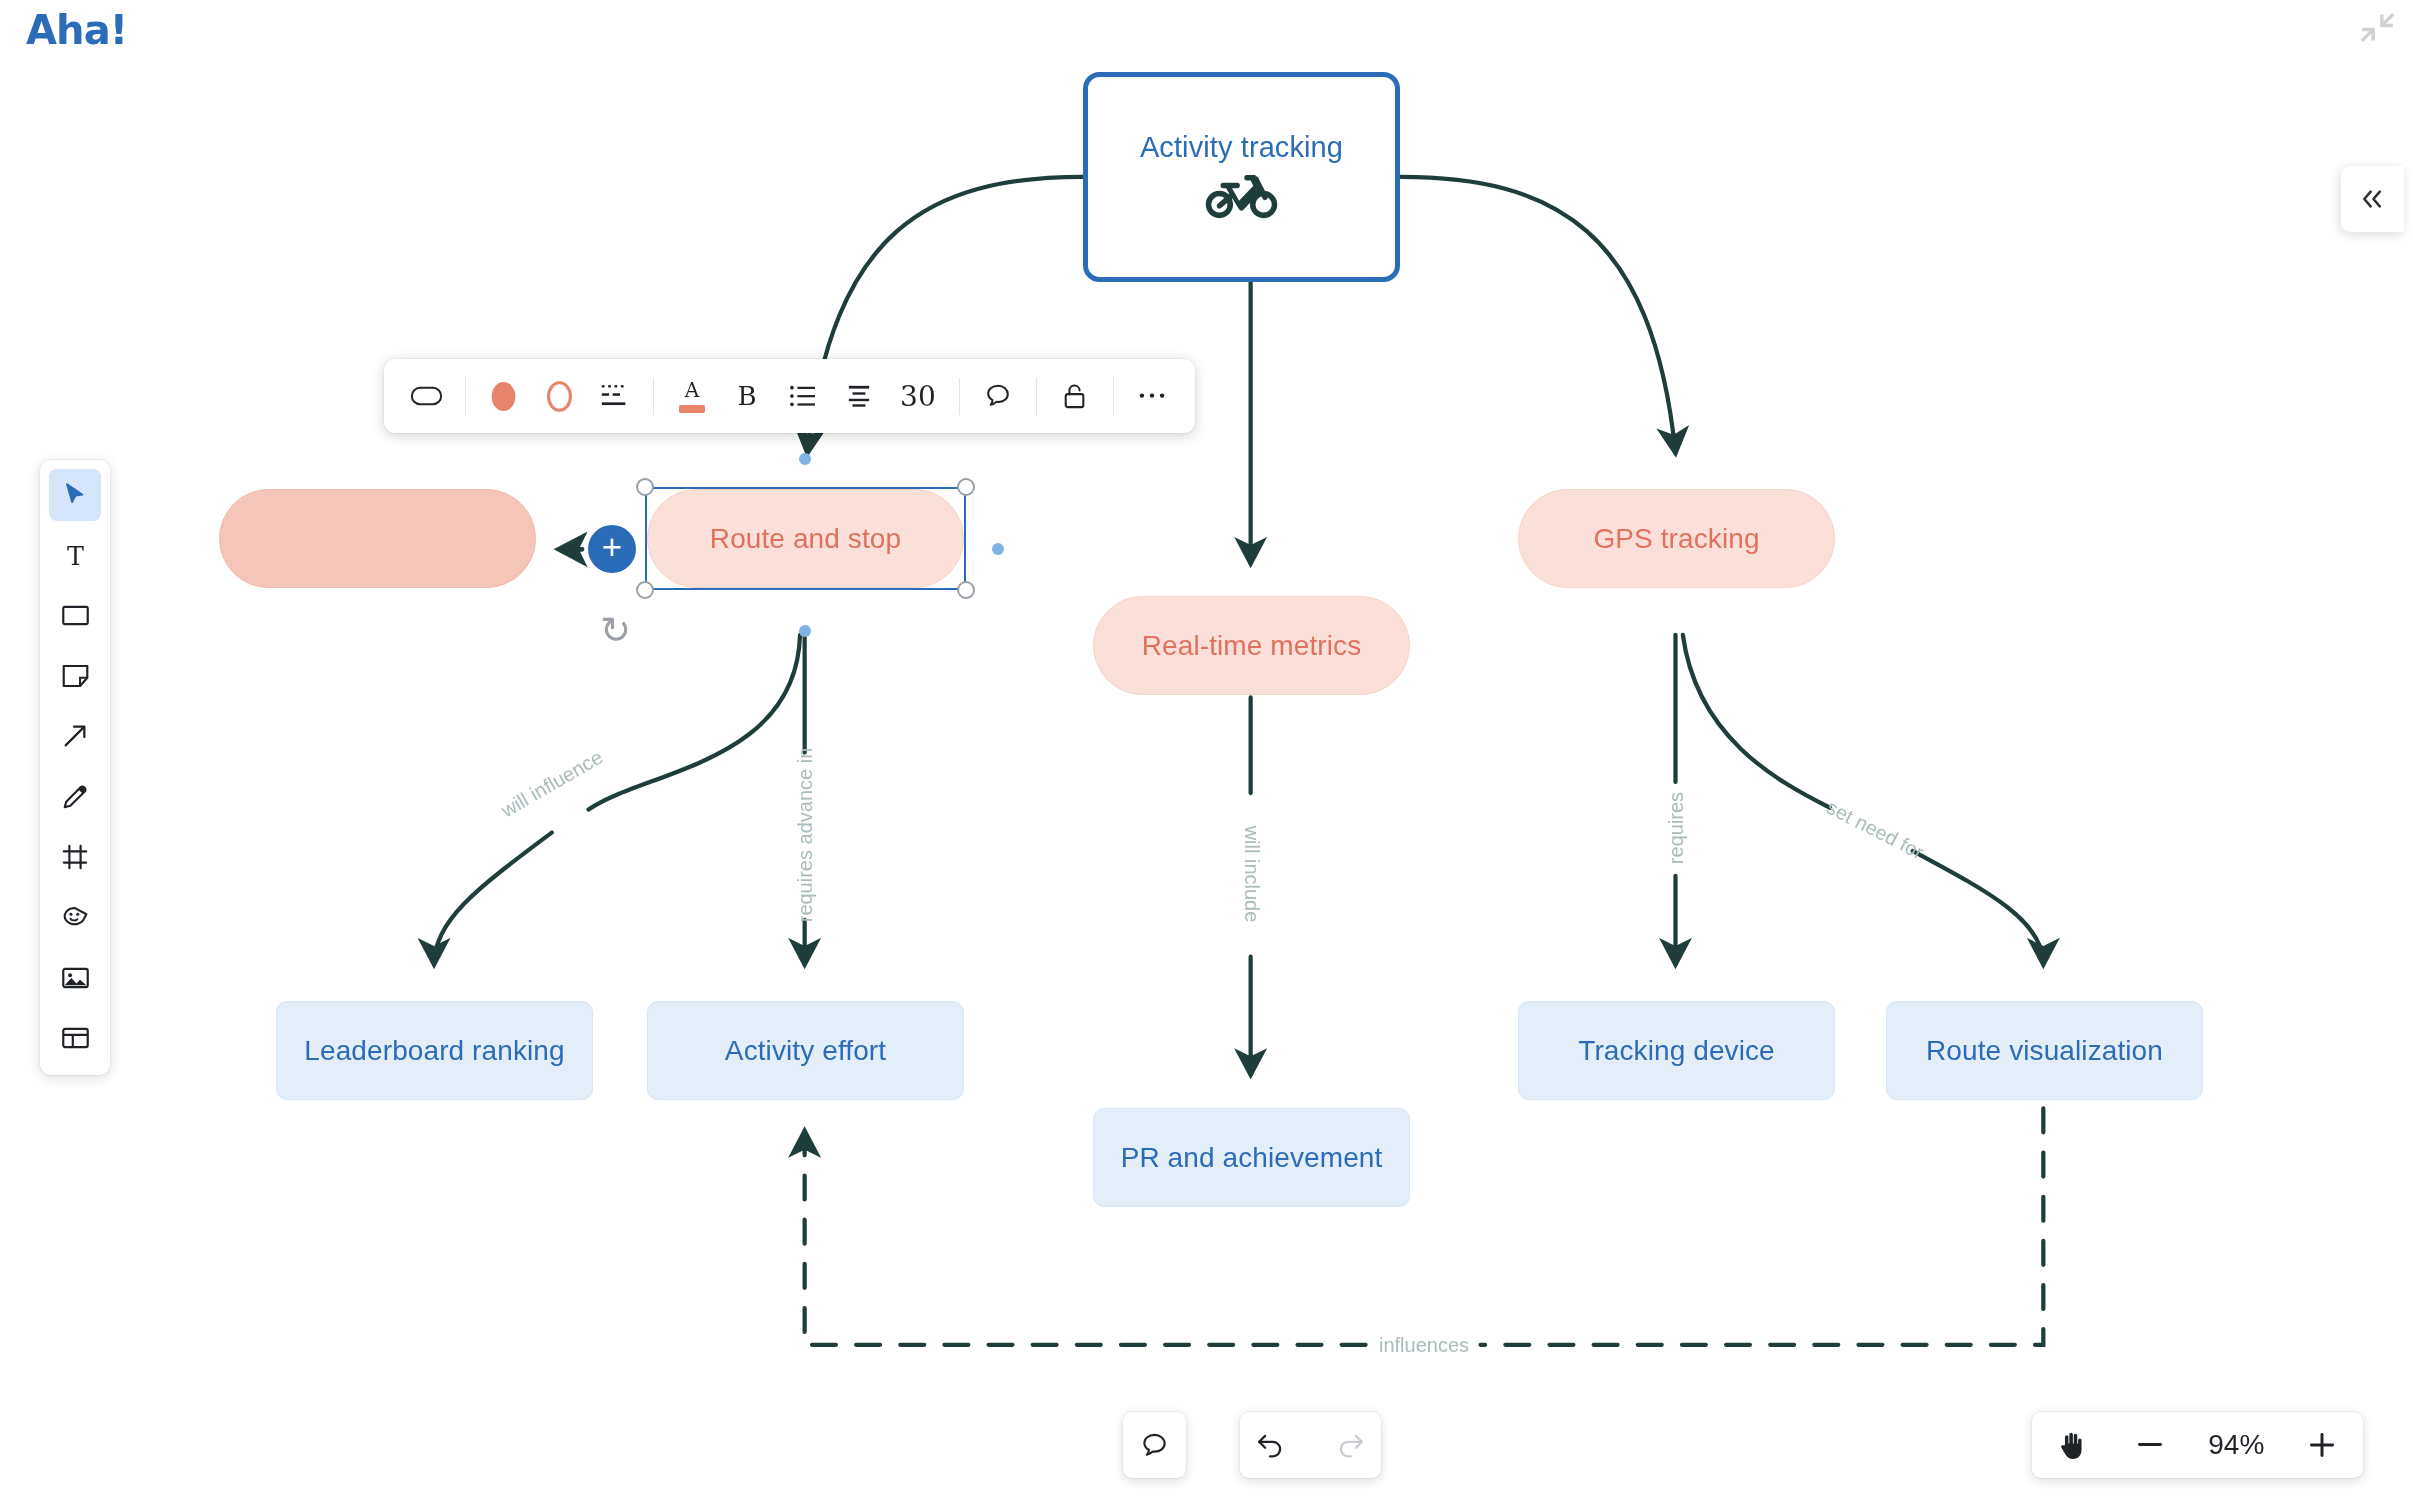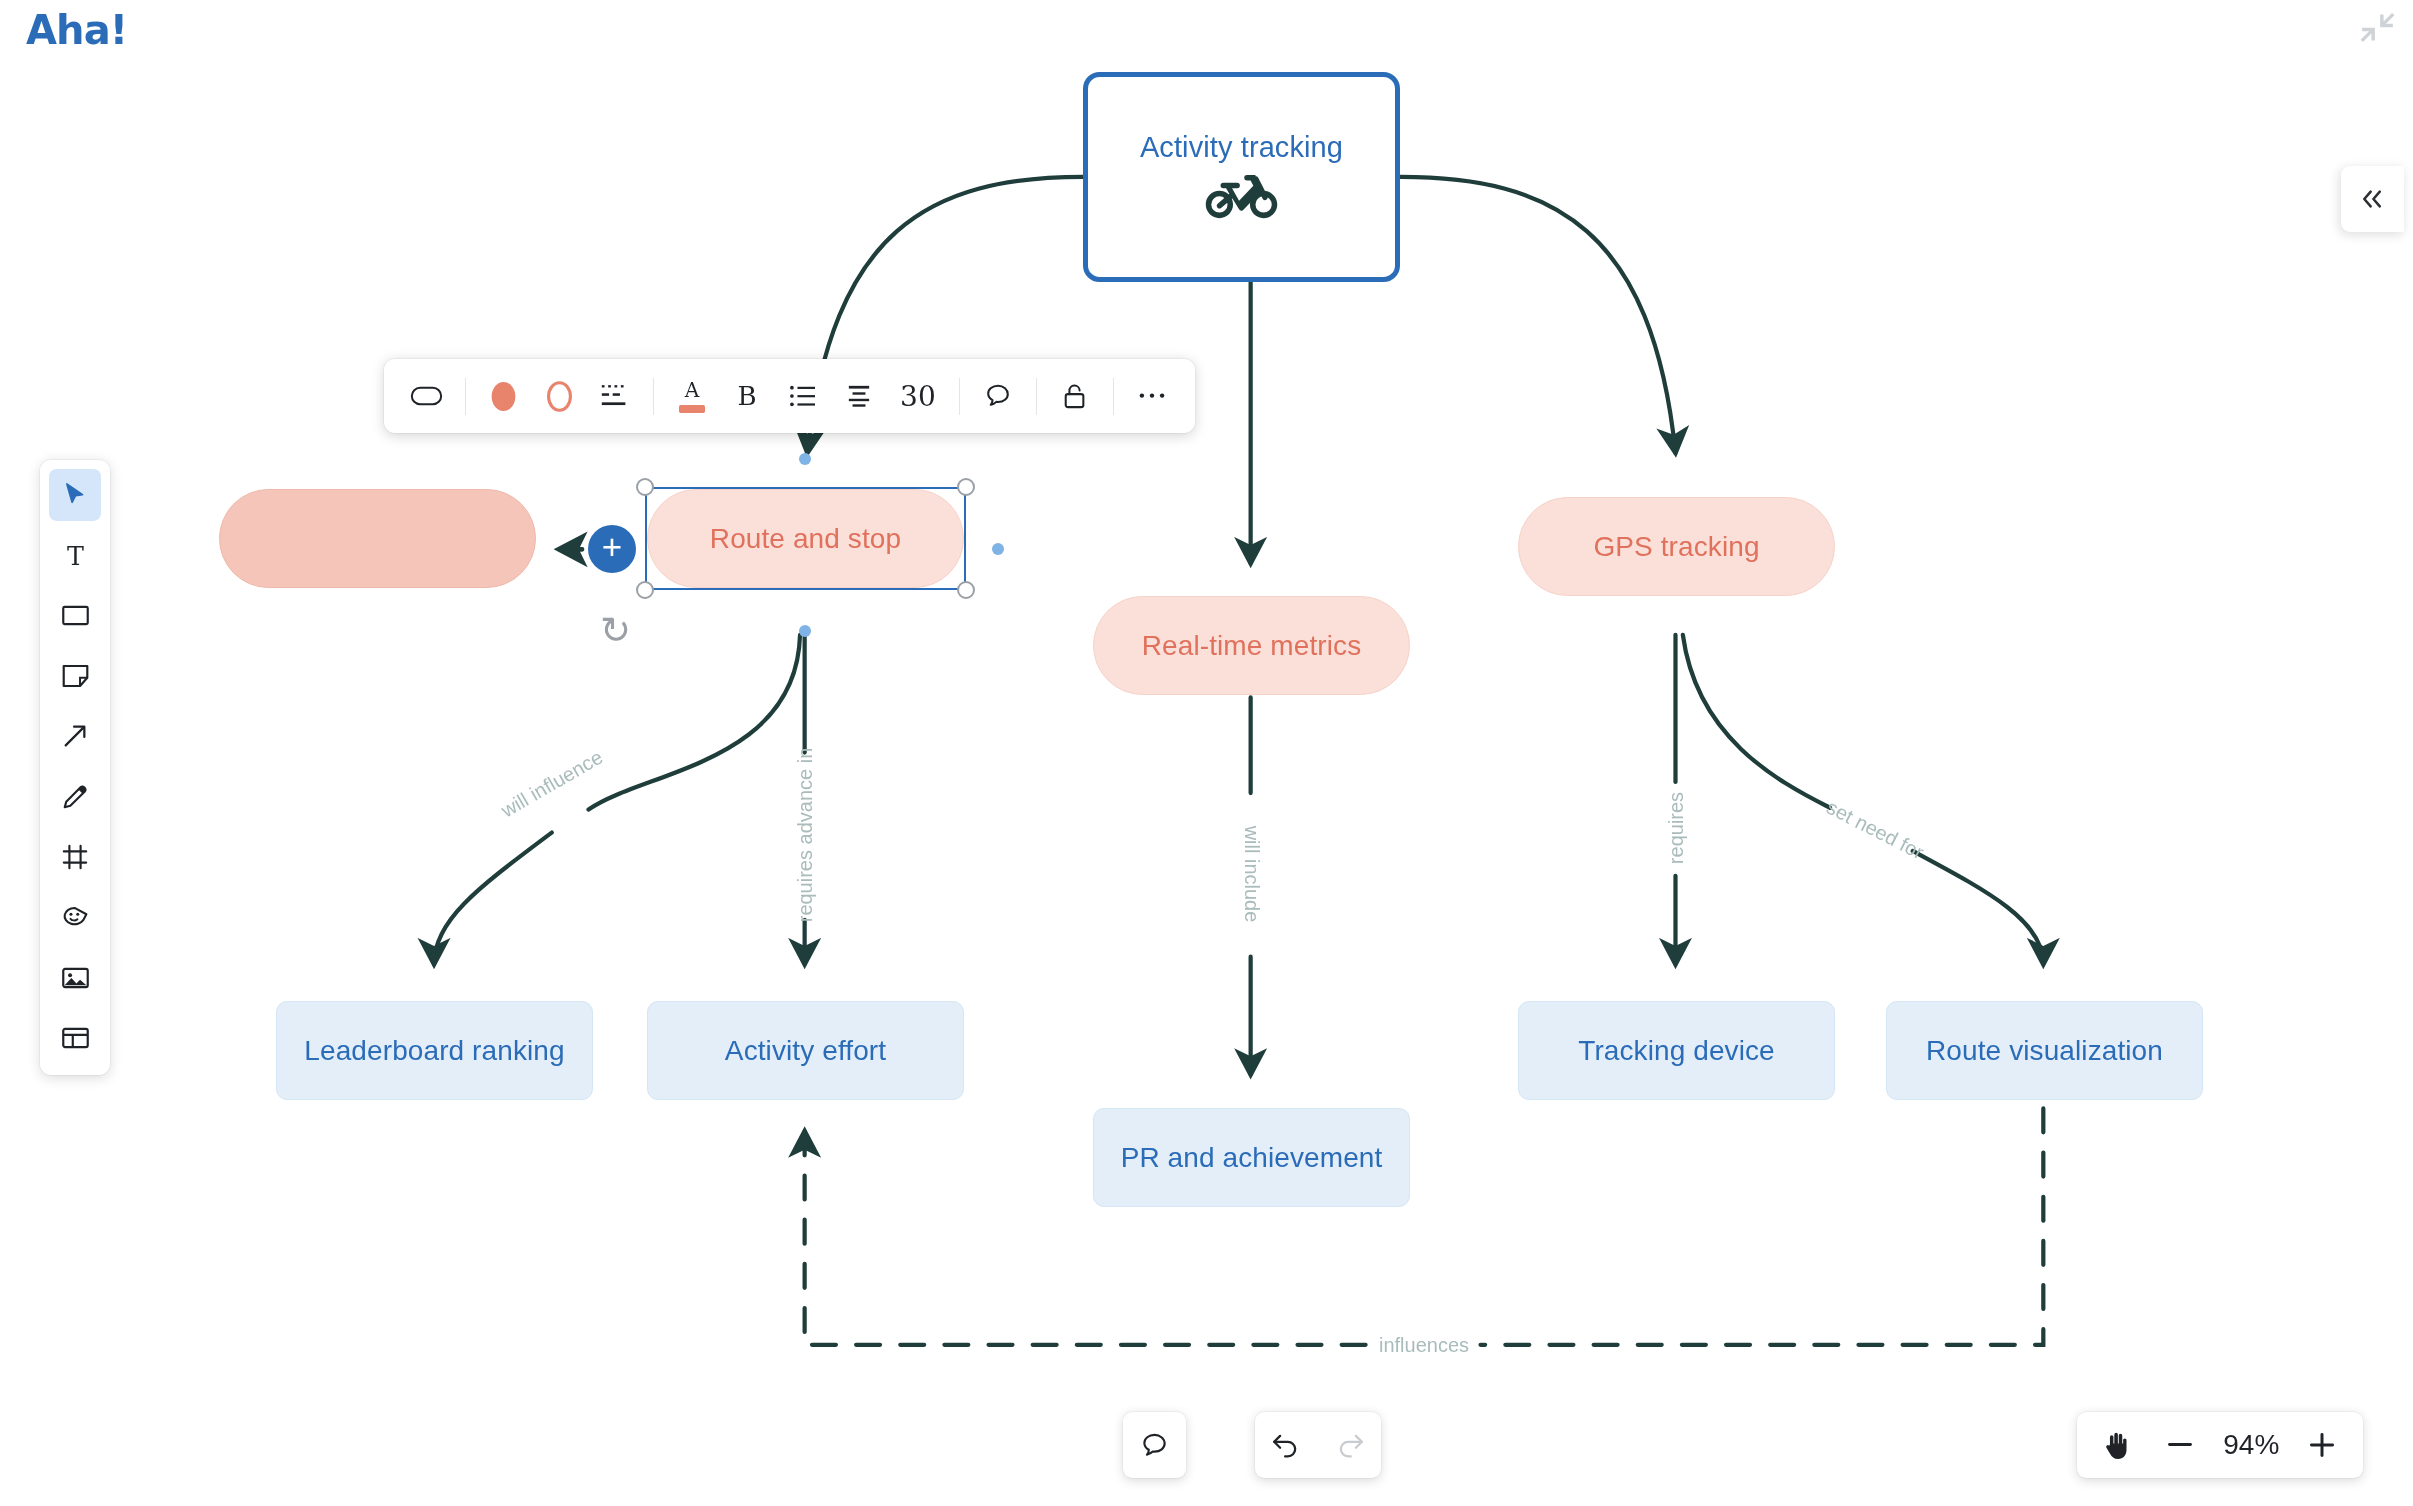--- a/index.html
+++ b/index.html
@@ -119,21 +119,21 @@
     display:flex; align-items:center; justify-content:center;
     color:#1f2328;
   }
   .tool.active { background:#d5e6fa; color:#2b6cb8; }
 
   
   .br-group {
     position:absolute; bottom: 29px;
     background:#fff; border-radius: 9.2px;
     box-shadow: 0 2.8px 11px rgba(0,0,0,.14), 0 0 0 0.9px rgba(0,0,0,.04);
-    height: 66px; display:flex; align-items:center;
+    height: 66px; display:flex; align-items:center;gap:15px;
   }
   .br-btn {
     width: 63px; height: 66px;
     display:flex; align-items:center; justify-content:center;
     color:#1f2328;
   }
   .br-btn.disabled { color:#c8cbcf; }
   .zoom-val { font-size: 28px; color:#1f2328; width: 79px; text-align:center; }
 
   
@@ -227,21 +227,21 @@
   </div>
 
   <div class="node pill" style="left:647px; top:489px; width:317px; height:99px;">
     <span>Route and stop</span>
   </div>
 
   <div class="node pill" style="left:1093px; top:596px; width:317px; height:99px;">
     <span>Real-time metrics</span>
   </div>
 
-  <div class="node pill" style="left:1518px; top:489px; width:317px; height:99px;margin-top:8px;">
+  <div class="node pill" style="left:1518px; top:489px; width:317px; height:99px;">
     <span>GPS tracking</span>
   </div>
 
   <div class="node rect" style="left:276px; top:1001px; width:317px; height:99px;">
     <span>Leaderboard ranking</span>
   </div>
 
   <div class="node rect" style="left:647px; top:1001px; width:317px; height:99px;">
     <span>Activity effort</span>
   </div>

